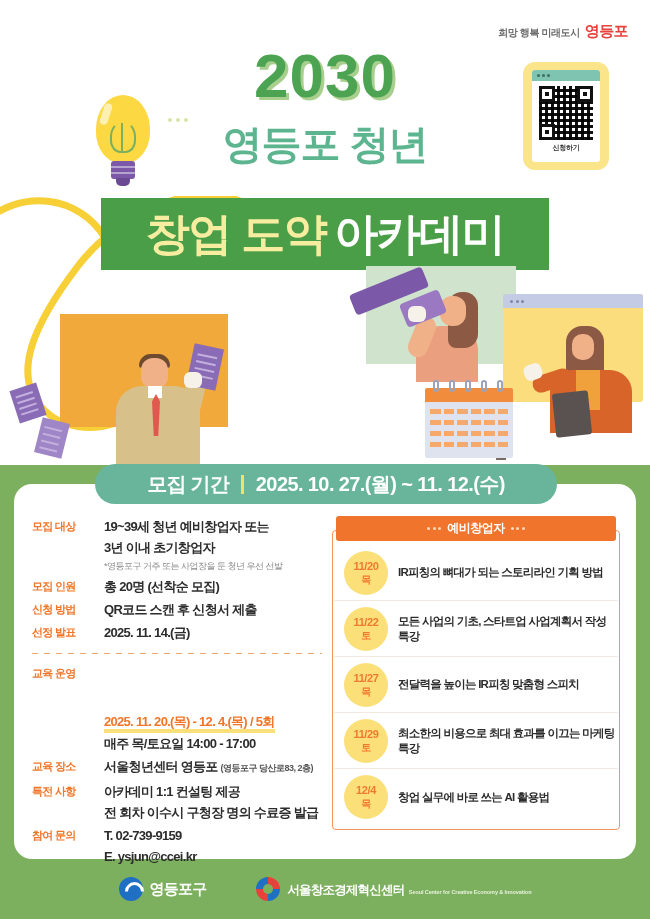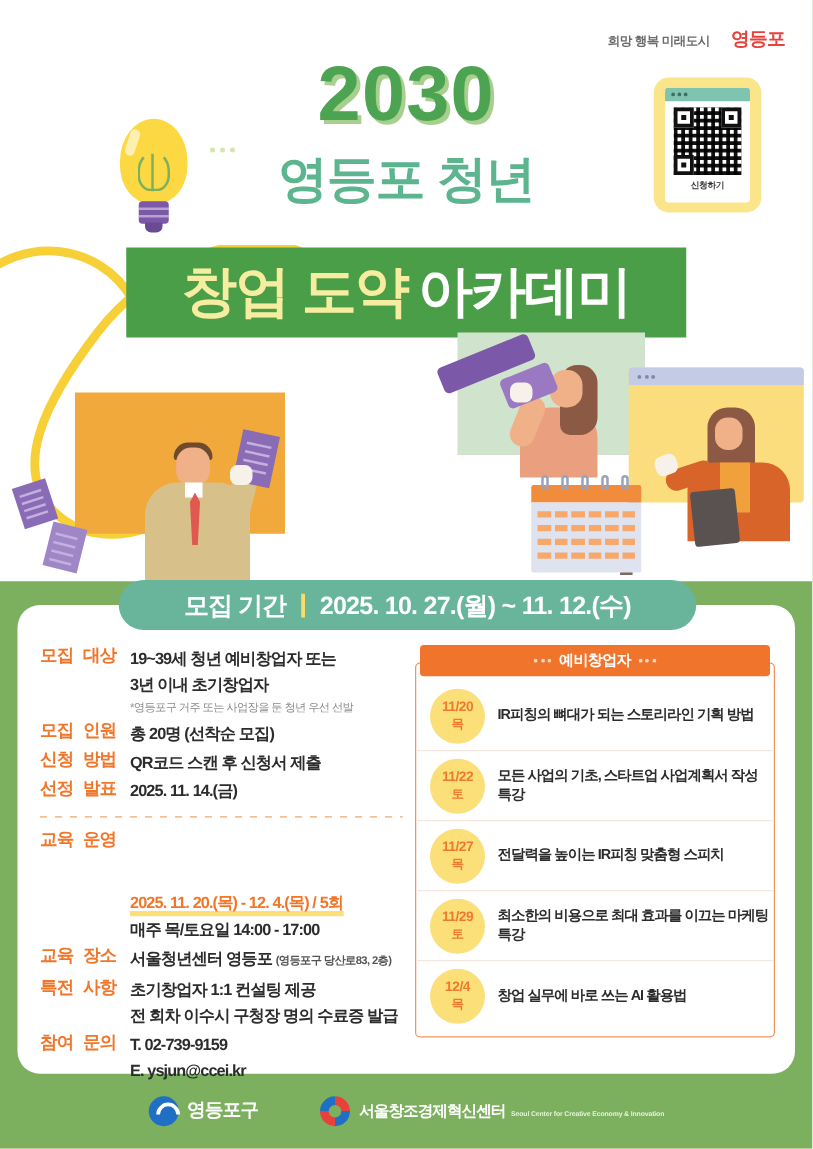--- a/index.html
+++ b/index.html
@@ -19,21 +19,21 @@
   
   .top-white {
     position: absolute; left: 0; top: 0;
     width: 650px; height: 465px;
     background: #ffffff;
   }
 
   
   .brand-logo {
     position: absolute; right: 22px; top: 22px;
-    display: flex; align-items: baseline; gap: 17px;
+    display: flex; align-items: baseline; gap: 5px;
     white-space: nowrap;
   }
   .brand-slogan {
     font-size: 10px; font-weight: 700; color: #6b6b6b;
     letter-spacing: -0.4px;
   }
   .brand-name {
     font-size: 15px; font-weight: 900; color: #e8413c;
     letter-spacing: -0.6px;
   }
@@ -249,22 +249,22 @@
     font-size: 20px; font-weight: 900; color: #ffffff; letter-spacing: -0.6px;
   }
 
   
   .left-col {
     position: absolute; left: 32px; top: 516px; width: 290px;
   }
   .row { display: flex; margin-bottom: 2px; }
   .row-label {
     width: 72px; flex: none;
-    font-size: 14px; font-weight: 900; color: #f0762a;
-    letter-spacing: -0.7px; line-height: 21px; font-family: Liberation Mono, monospace;
+    font-size: 11px; font-weight: 900; color: #f0762a;
+    letter-spacing: -0.7px; line-height: 21px;
   }
   .row-val {
     font-size: 13px; font-weight: 700; color: #2c2c2c;
     letter-spacing: -0.7px; line-height: 21px;
   }
   .row-val .sub {
     display: block; font-size: 9px; font-weight: 400; color: #8a8a8a;
     letter-spacing: -0.5px; line-height: 15px; margin-top: 1px;
   }
   .row-val .paren {
@@ -554,21 +554,21 @@
       <div class="row-label">교육 장소</div>
       <div class="row-val">
         <span>서울청년센터 영등포</span>
         <span class="paren">(영등포구 당산로83, 2층)</span>
       </div>
     </div>
 
     <div class="row">
       <div class="row-label">특전 사항</div>
       <div class="row-val">
-        <div class="val-line">초기창업자 1:1 컨설팅 제공</div>
+        <div class="val-line">아카데미 1:1 컨설팅 제공</div>
         <div class="val-line">전 회차 이수시 구청장 명의 수료증 발급</div>
       </div>
     </div>
 
     <div class="row">
       <div class="row-label">참여 문의</div>
       <div class="row-val">
         <div class="val-line">T. 02-739-9159</div>
         <div class="val-line">E. ysjun@ccei.kr</div>
       </div>

